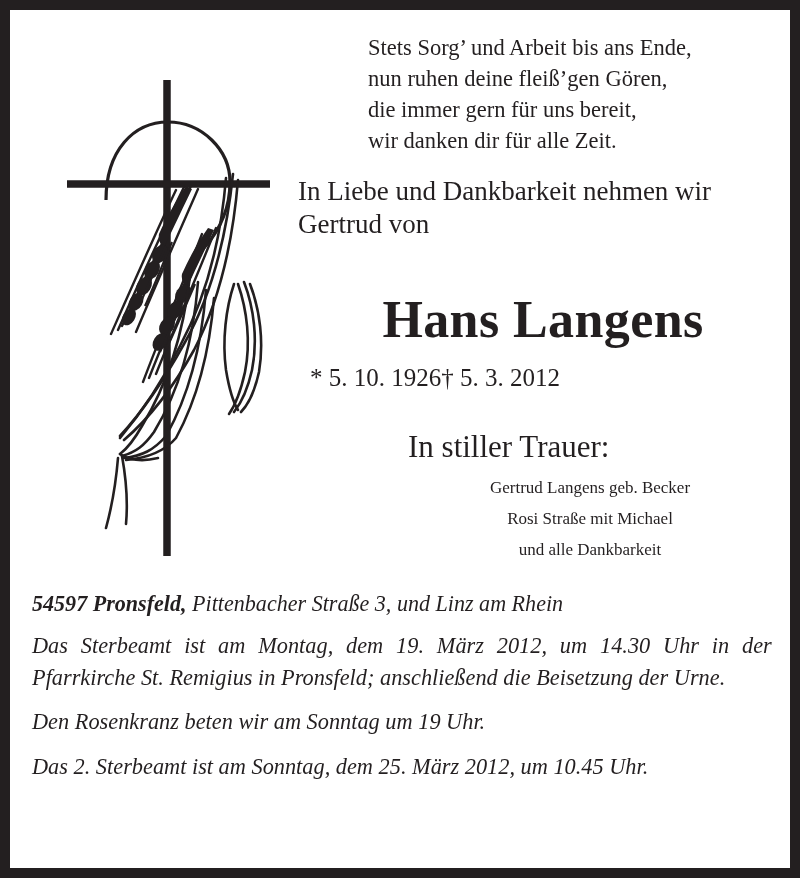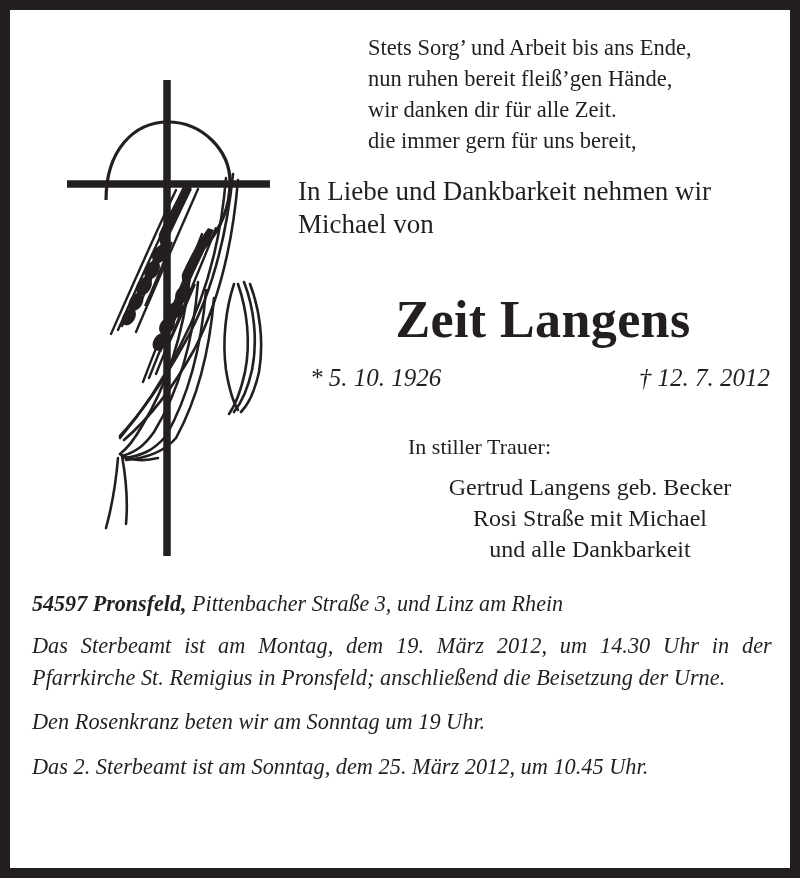--- a/index.html
+++ b/index.html
@@ -83,45 +83,43 @@
     line-height: 60px;
     white-space: nowrap;
   }
 
   .dates {
     position: absolute;
     left: 300px;
     top: 352px;
     width: 460px;
     display: flex;
-    justify-content: space-between;
     font-size: 25px;
     line-height: 32px;
-    font-style: italic;
   }
   .date-item { white-space: nowrap; }
 
   .mourning {
     position: absolute;
     left: 380px;
     top: 420px;
     width: 400px;
   }
   .mourning-heading {
-    font-size: 22px;
+    font-size: 31px;
     line-height: 34px;
     padding-left: 18px;
     white-space: nowrap;
   }
   .mourning-names {
     text-align: center;
     margin-top: 8px;
   }
   .mourning-name {
-    font-size: 24px;
+    font-size: 17px;
     line-height: 31px;
     white-space: nowrap;
   }
 
   
   .lower {
     position: absolute;
     left: 22px;
     right: 18px;
     top: 578px;
@@ -231,35 +229,35 @@
 
           <g fill="none" stroke="#231f20" stroke-width="2.6" stroke-linecap="round">
             <path d="M74 398 C78 420 80 444 78 466"></path>
             <path d="M70 400 C68 424 64 448 58 470"></path>
           </g>
         </svg>
       </div>
 
       <div class="verse">
         <div class="verse-line">Stets Sorg’ und Arbeit bis ans Ende,</div>
-        <div class="verse-line">nun ruhen bereit fleiß’gen Hände,</div>
+        <div class="verse-line">nun ruhen deine fleiß’gen Gören,</div>
+        <div class="verse-line">die immer gern für uns bereit,</div>
         <div class="verse-line">wir danken dir für alle Zeit.</div>
-        <div class="verse-line">die immer gern für uns bereit,</div>
       </div>
 
       <div class="farewell">
         <div class="farewell-line">In Liebe und Dankbarkeit nehmen wir</div>
-        <div class="farewell-line">Michael von</div>
-      </div>
-
-      <div class="deceased-name">Zeit Langens</div>
+        <div class="farewell-line">Gertrud von</div>
+      </div>
+
+      <div class="deceased-name">Hans Langens</div>
 
       <div class="dates">
         <span class="date-item">* 5. 10. 1926</span>
-        <span class="date-item">† 12. 7. 2012</span>
+        <span class="date-item">† 5. 3. 2012</span>
       </div>
 
       <div class="mourning">
         <div class="mourning-heading">In stiller Trauer:</div>
         <div class="mourning-names">
           <div class="mourning-name">Gertrud Langens geb. Becker</div>
           <div class="mourning-name">Rosi Straße mit Michael</div>
           <div class="mourning-name">und alle Dankbarkeit</div>
         </div>
       </div>

